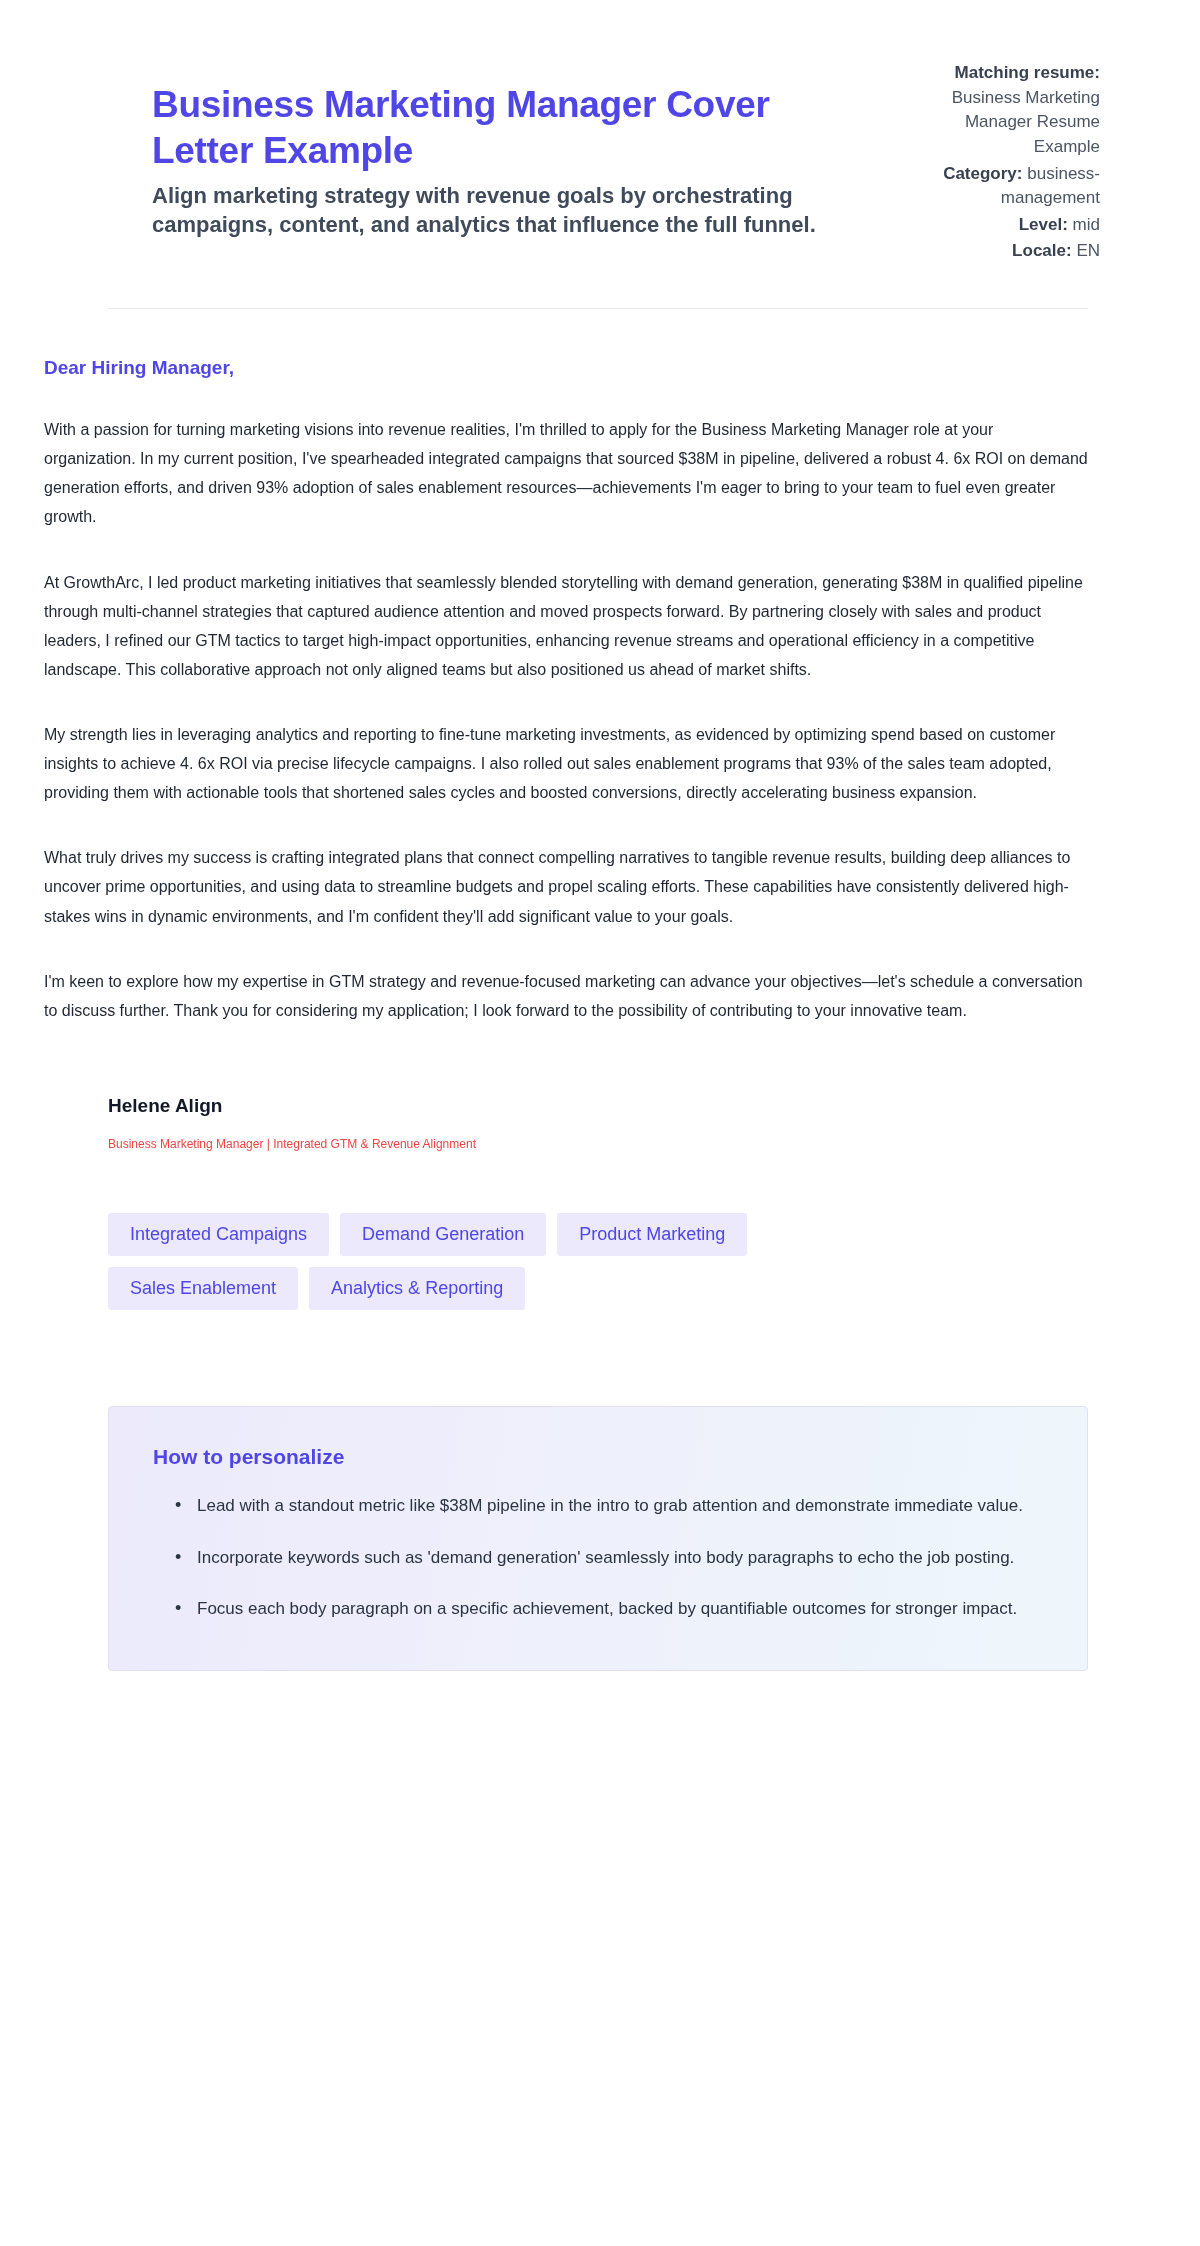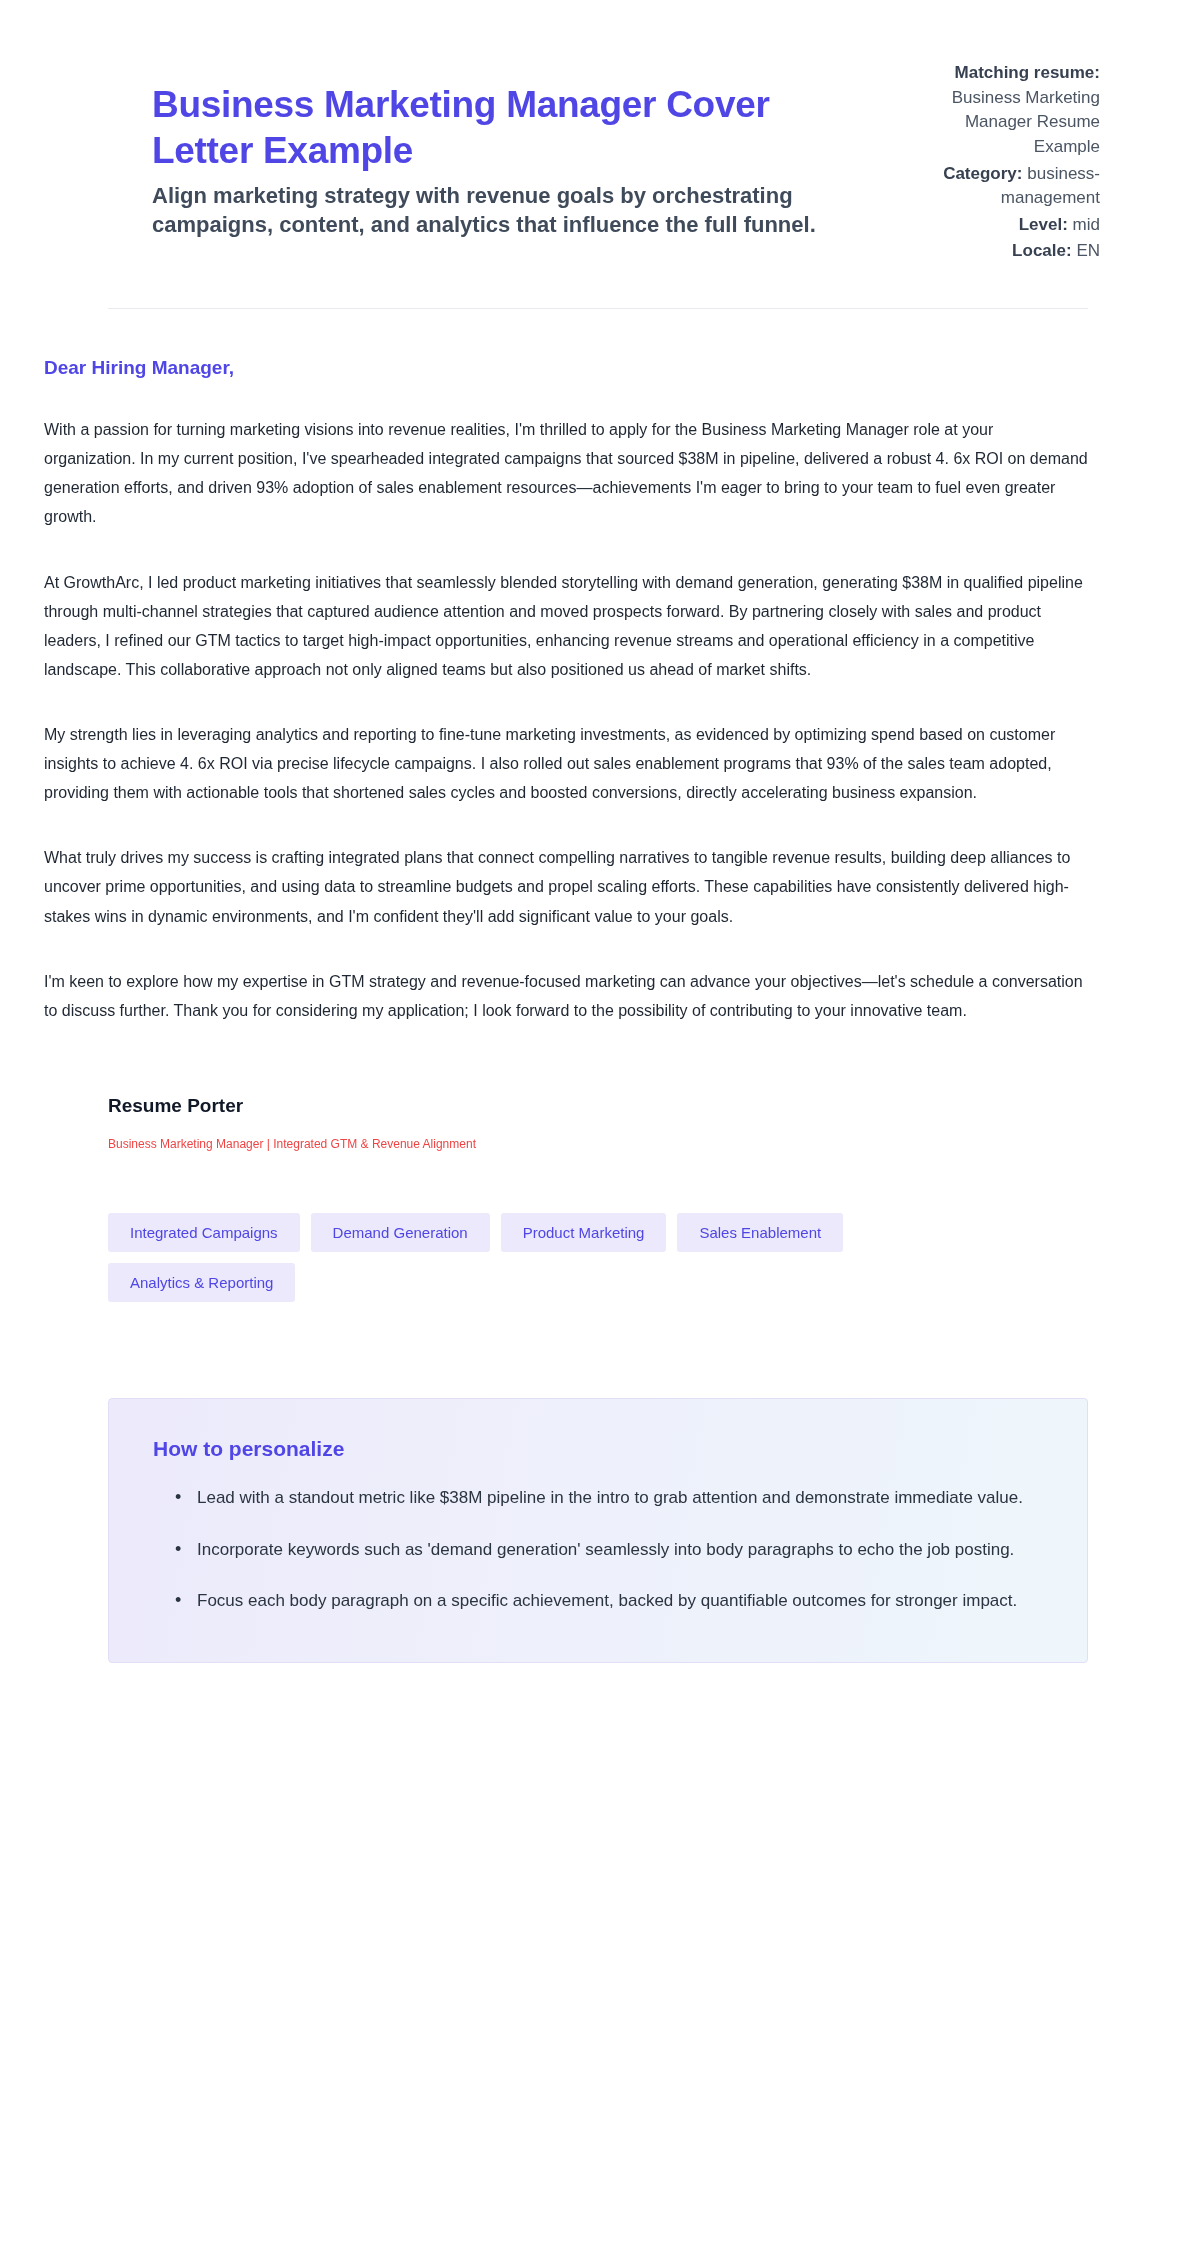--- a/index.html
+++ b/index.html
@@ -106,21 +106,21 @@
     display: flex;
     flex-wrap: wrap;
     gap: 11px;
     padding: 0 112px 0 108px;
     margin-top: 62px;
     max-width: 1050px;
   }
   .tag {
     background: #ebe9fb;
     color: #4f46e5;
-    font-size: 15px;
+    font-size: 18px;
     padding: 11px 22px;
     border-radius: 3px;
     white-space: nowrap;
   }
 
   
   .panel {
     margin: 96px 112px 0 108px;
     background: linear-gradient(100deg, #eceafb 0%, #eef0fb 45%, #eef6fb 100%);
     border: 1px solid #e2def5;
@@ -192,21 +192,21 @@
   <div class="letter">
     <p class="salutation">Dear Hiring Manager,</p>
     <p class="body-para">With a passion for turning marketing visions into revenue realities, I'm thrilled to apply for the Business Marketing Manager role at your organization. In my current position, I've spearheaded integrated campaigns that sourced $38M in pipeline, delivered a robust 4. 6x ROI on demand generation efforts, and driven 93% adoption of sales enablement resources—achievements I'm eager to bring to your team to fuel even greater growth.</p>
     <p class="body-para">At GrowthArc, I led product marketing initiatives that seamlessly blended storytelling with demand generation, generating $38M in qualified pipeline through multi-channel strategies that captured audience attention and moved prospects forward. By partnering closely with sales and product leaders, I refined our GTM tactics to target high-impact opportunities, enhancing revenue streams and operational efficiency in a competitive landscape. This collaborative approach not only aligned teams but also positioned us ahead of market shifts.</p>
     <p class="body-para">My strength lies in leveraging analytics and reporting to fine-tune marketing investments, as evidenced by optimizing spend based on customer insights to achieve 4. 6x ROI via precise lifecycle campaigns. I also rolled out sales enablement programs that 93% of the sales team adopted, providing them with actionable tools that shortened sales cycles and boosted conversions, directly accelerating business expansion.</p>
     <p class="body-para">What truly drives my success is crafting integrated plans that connect compelling narratives to tangible revenue results, building deep alliances to uncover prime opportunities, and using data to streamline budgets and propel scaling efforts. These capabilities have consistently delivered high-stakes wins in dynamic environments, and I'm confident they'll add significant value to your goals.</p>
     <p class="body-para">I'm keen to explore how my expertise in GTM strategy and revenue-focused marketing can advance your objectives—let's schedule a conversation to discuss further. Thank you for considering my application; I look forward to the possibility of contributing to your innovative team.</p>
   </div>
 
   <div class="signature">
-    <p class="sig-name">Resume Porter</p>
+    <p class="sig-name">Helene Align</p>
     <p class="sig-role">Business Marketing Manager | Integrated GTM &amp; Revenue Alignment</p>
   </div>
 
   <div class="tags">
     <span class="tag">Integrated Campaigns</span>
     <span class="tag">Demand Generation</span>
     <span class="tag">Product Marketing</span>
     <span class="tag">Sales Enablement</span>
     <span class="tag">Analytics &amp; Reporting</span>
   </div>

